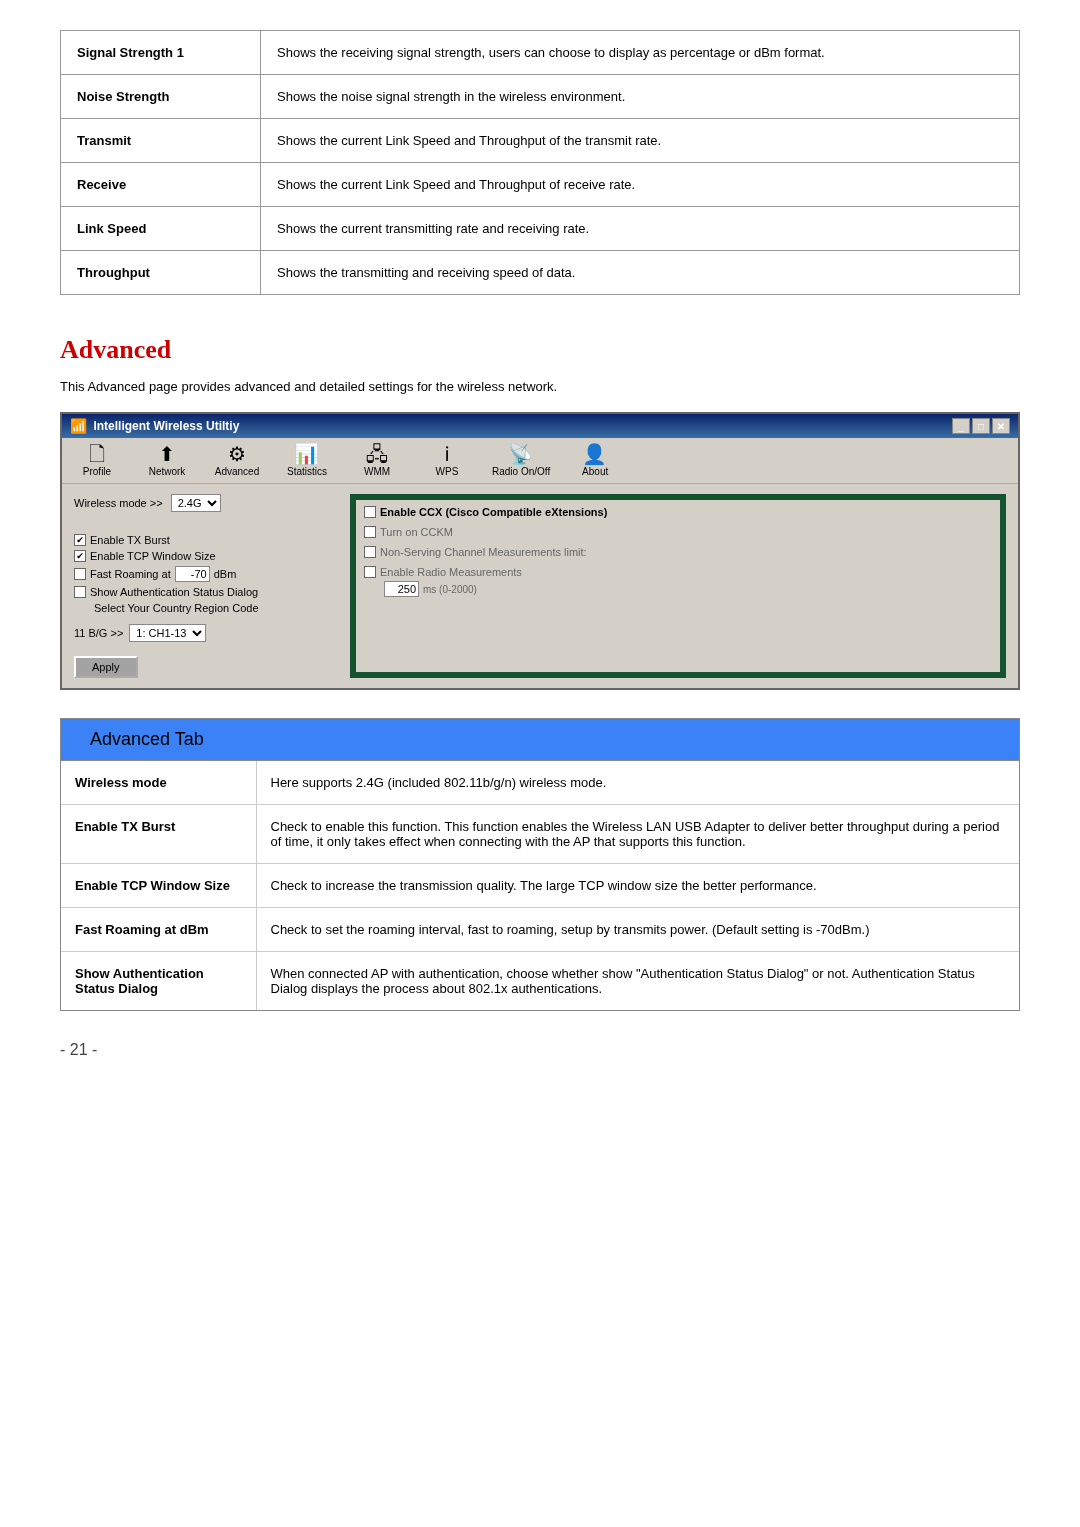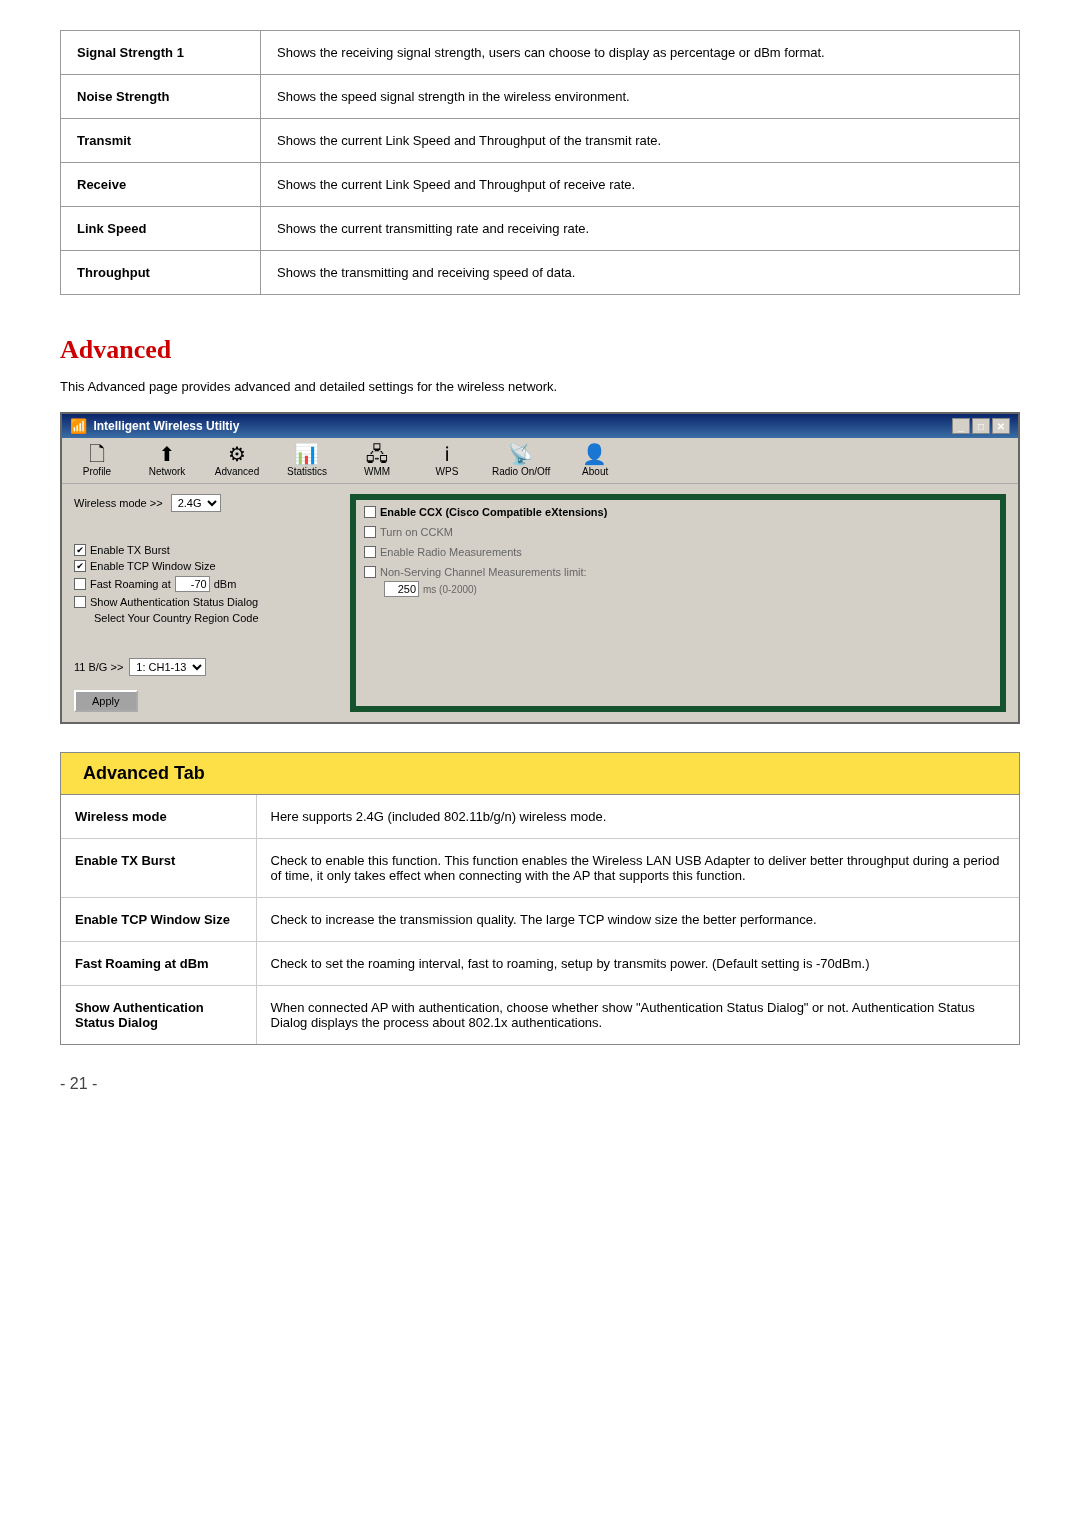--- a/index.html
+++ b/index.html
@@ -122,21 +122,21 @@
     }
 
     
     .app-body {
       padding: 10px 12px;
       background: #d4d0c8;
     }
     .app-row {
       display: flex;
       align-items: center;
-      margin-bottom: 22px;
+      margin-bottom: 12px;
       gap: 8px;
     }
     .app-row label {
       font-size: 11px;
       white-space: nowrap;
     }
     .app-select {
       font-size: 11px;
       padding: 1px 2px;
       border: 1px solid #888;
@@ -206,41 +206,40 @@
     }
     .country-indent {
       margin-left: 20px;
     }
     .band-row {
       display: flex;
       align-items: center;
       gap: 6px;
       font-size: 11px;
       margin-bottom: 8px;
-      margin-top: 24px;
     }
     .apply-btn {
       background: #a3a3a3;
       border: 2px outset #fff;
       padding: 3px 16px;
       font-size: 11px;
       cursor: pointer;
     }
 
     
     .adv-tab-box {
       border: 1px solid #888;
       margin-bottom: 30px;
     }
     .adv-tab-header {
-      background: #fde047;
+      background: #3b82f6;
       border-bottom: 1px solid #888;
-      padding: 10px 22px;
+      padding: 10px 29px;
       font-size: 18px;
-      font-weight: bold;
+      font-weight: normal;
     }
     .adv-tab-table {
       width: 100%;
       border-collapse: collapse;
     }
     .adv-tab-table tr {
       border-bottom: 1px solid #ccc;
     }
     .adv-tab-table tr:last-child {
       border-bottom: none;
@@ -266,21 +265,21 @@
 <body>
 
 <table class="info-table">
   <tbody id="info-table-body">
       <tr>
     <td class="label-cell">Signal Strength 1</td>
     <td>Shows the receiving signal strength, users can choose to display as percentage or dBm format.</td>
   </tr>
       <tr>
     <td class="label-cell">Noise Strength</td>
-    <td>Shows the speed signal strength in the wireless environment.</td>
+    <td>Shows the noise signal strength in the wireless environment.</td>
   </tr>
       <tr>
     <td class="label-cell">Transmit</td>
     <td>Shows the current Link Speed and Throughput of the transmit rate.</td>
   </tr>
       <tr>
     <td class="label-cell">Receive</td>
     <td>Shows the current Link Speed and Throughput of receive rate.</td>
   </tr>
       <tr>
@@ -394,25 +393,25 @@
             <div class="app-checkbox"></div>
             <span>Enable CCX (Cisco Compatible eXtensions)</span>
           </div>
         </div>
         <div class="right-col-item">
           <div class="app-checkbox"></div>
           <span>Turn on CCKM</span>
         </div>
         <div class="right-col-item">
           <div class="app-checkbox"></div>
-          <span>Enable Radio Measurements</span>
+          <span>Non-Serving Channel Measurements limit:</span>
         </div>
         <div class="right-col-item">
           <div class="app-checkbox"></div>
-          <span>Non-Serving Channel Measurements limit:</span>
+          <span>Enable Radio Measurements</span>
         </div>
         <div style="margin-left:20px; display:flex; align-items:center; gap:4px;">
           <input class="fast-roaming-input" type="text" value="250" style="">
           <span class="ms-label">ms (0-2000)</span>
         </div>
       </div>
     </div>
   </div>
 </div>
 

